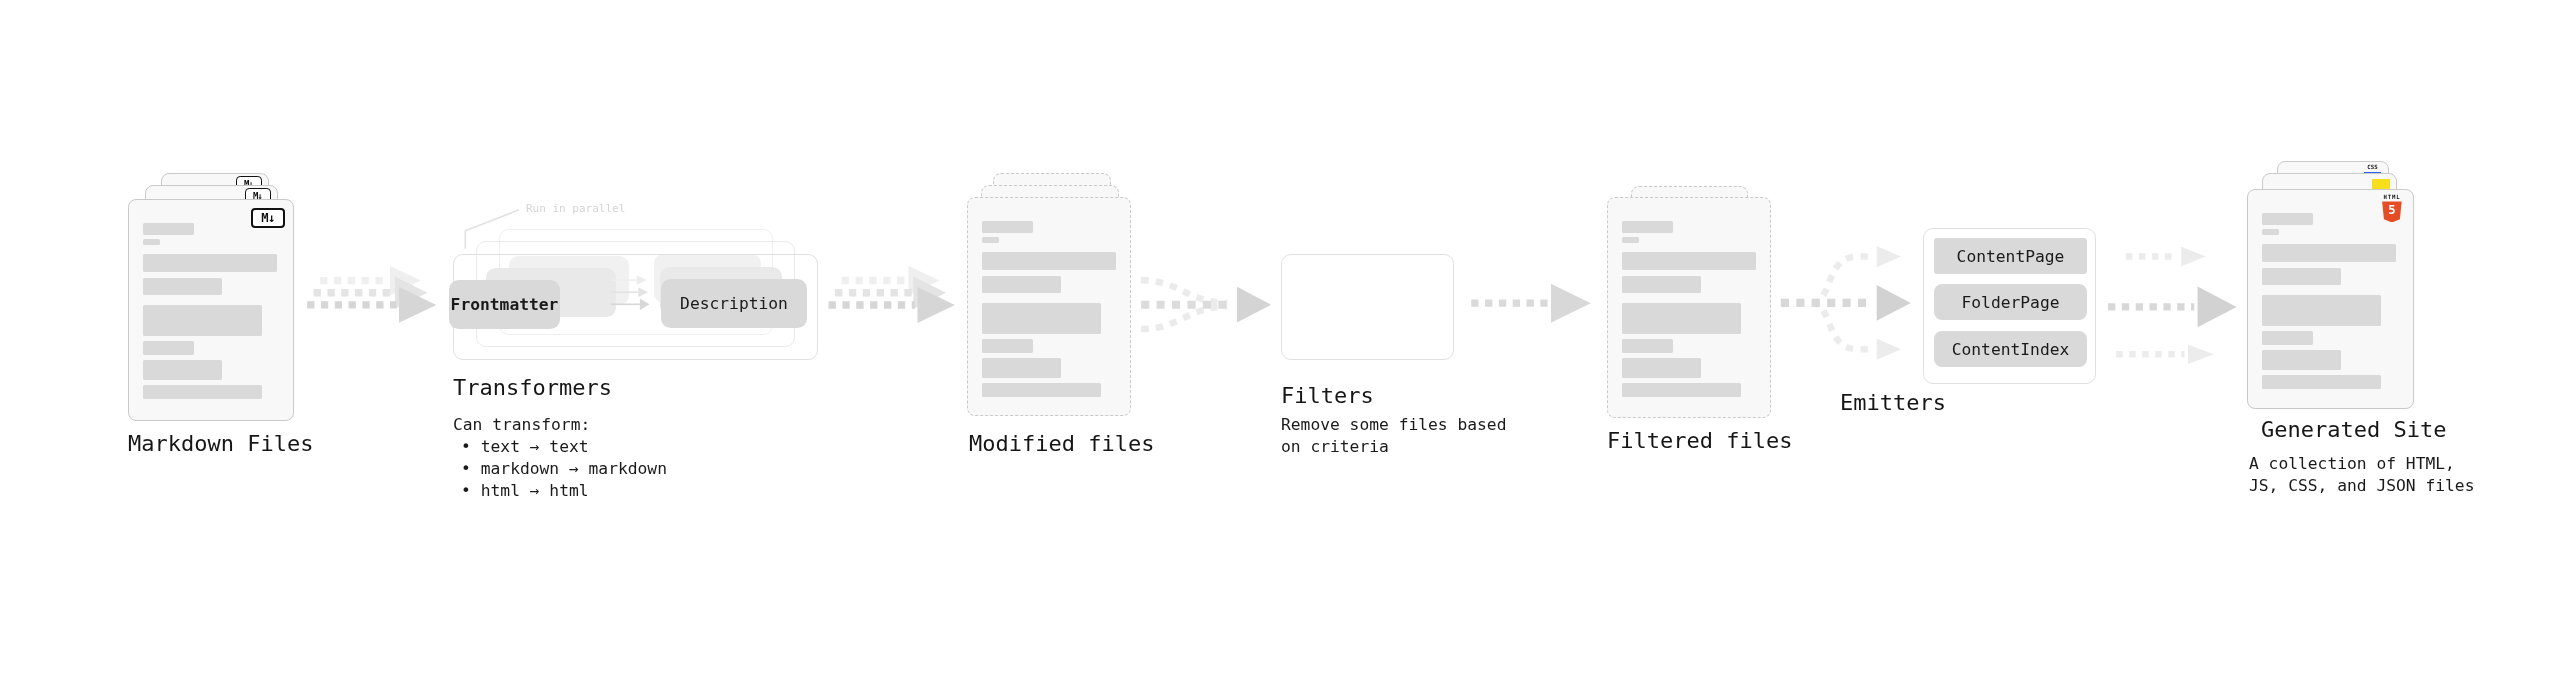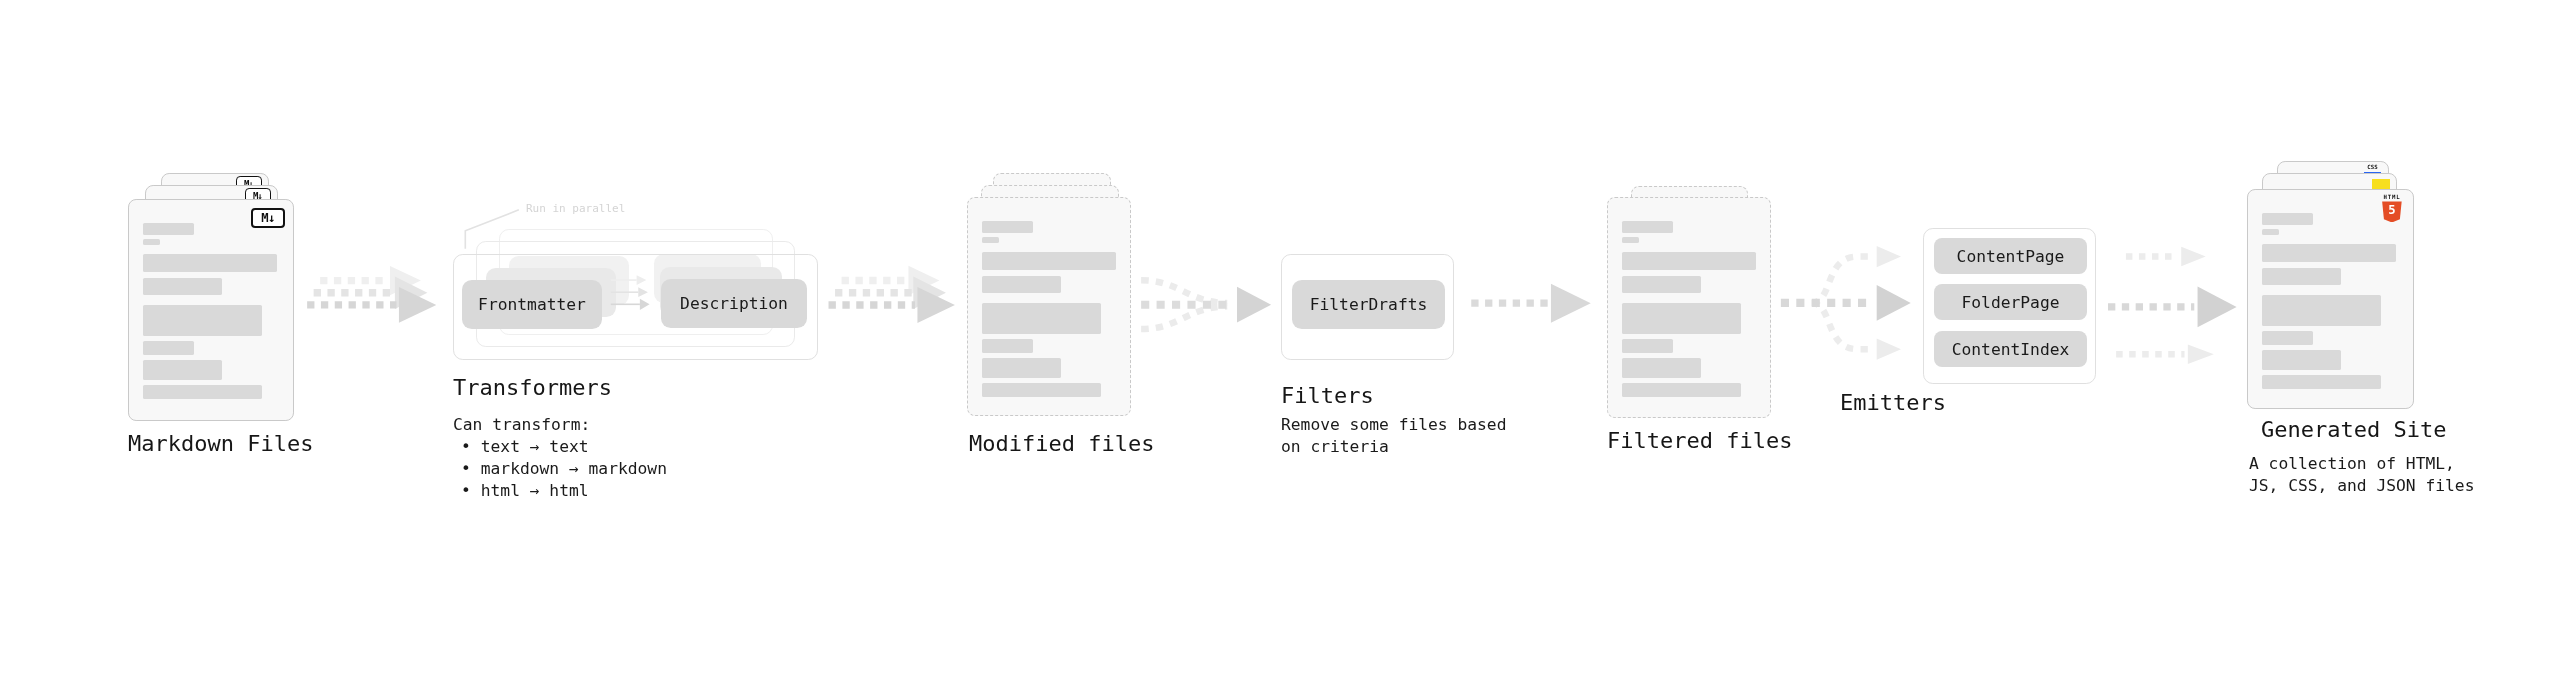--- a/index.html
+++ b/index.html
@@ -83,21 +83,21 @@
     <polygon points="123,27 169,49 123,71" fill="#d6d6d6"></polygon>
   </svg>
 
   <div class="obox" style="left:499px;top:229px;width:274px;height:106px;border-color:#efefef;"></div>
   <div class="pill ghost2" style="left:509px;top:256px;width:120px;height:49px;"></div>
   <div class="pill ghost2" style="left:654px;top:254px;width:107px;height:49px;"></div>
   <div class="obox" style="left:476px;top:241px;width:319px;height:106px;border-color:#eaeaea;"></div>
   <div class="pill ghost1" style="left:486px;top:268px;width:130px;height:49px;"></div>
   <div class="pill ghost1" style="left:660px;top:267px;width:122px;height:49px;"></div>
   <div class="obox" style="left:453px;top:254px;width:365px;height:106px;"></div>
-  <div class="pill" style="left:462px;top:280px;width:140px;height:49px;">Frontmatter</div>
+  <div class="pill" style="left:449px;top:280px;width:111px;height:49px;font-weight:bold;">Frontmatter</div>
   <div class="pill" style="left:661px;top:279px;width:146px;height:49px;">Description</div>
   <svg style="left:609px;top:272px;" width="44" height="42" viewBox="0 0 54 52">
     <line x1="2" y1="10" x2="34" y2="10" stroke="#ededed" stroke-width="2"></line>
       <polygon points="34,4 46,10 34,16" fill="#ededed"></polygon>
     <line x1="2" y1="25" x2="36" y2="25" stroke="#e3e3e3" stroke-width="2"></line>
       <polygon points="36,19 48,25 36,31" fill="#e3e3e3"></polygon>
     <line x1="2" y1="40" x2="38" y2="40" stroke="#d7d7d7" stroke-width="2"></line>
       <polygon points="38,33 50,40 38,47" fill="#d7d7d7"></polygon>
   </svg>
   <svg style="left:458px;top:200px;" width="73" height="52" viewBox="0 0 90 64">
@@ -138,21 +138,20 @@
   <div class="node-label" style="left:969px;top:432px;">Modified files</div>
 
   <svg style="left:1136px;top:273px;" width="137" height="65" viewBox="0 0 168 80">
     <path d="M6,9 C54,9 62,36 112,37" fill="none" stroke="#ebebeb" stroke-width="8" stroke-dasharray="9 9"></path>
     <path d="M6,69 C54,69 62,42 112,41" fill="none" stroke="#ebebeb" stroke-width="8" stroke-dasharray="9 9"></path>
     <line x1="6" y1="39" x2="118" y2="39" stroke="#dcdcdc" stroke-width="10" stroke-dasharray="10 9"></line>
     <polygon points="124,17 166,39 124,61" fill="#d4d4d4"></polygon>
   </svg>
 
   <div class="obox fill" style="left:1281px;top:254px;width:173px;height:106px;"></div>
-  <div class="pill" style="left:1292px;top:280px;width:153px;height:49px;">FilterDrafts</div>
   <div class="node-label" style="left:1281px;top:384px;">Filters</div>
   <div class="node-sub" style="left:1281px;top:414px;">
     <div>Remove some files based</div>
     <div>on criteria</div>
   </div>
 
   <svg style="left:1468px;top:281px;" width="126" height="46" viewBox="0 0 155 56">
     <line x1="4" y1="27" x2="98" y2="27" stroke="#dadada" stroke-width="9" stroke-dasharray="9 8"></line>
     <polygon points="102,3 151,27 102,51" fill="#d8d8d8"></polygon>
   </svg>
@@ -175,21 +174,21 @@
   <svg style="left:1776px;top:241px;" width="138" height="127" viewBox="0 0 170 156">
     <path d="M44,76 C70,76 60,19 100,19 L120,19" fill="none" stroke="#ececec" stroke-width="8" stroke-dasharray="9 9"></path>
     <polygon points="124,6 154,19 124,32" fill="#ececec"></polygon>
     <path d="M44,76 C70,76 60,133 100,133 L120,133" fill="none" stroke="#ececec" stroke-width="8" stroke-dasharray="9 9"></path>
     <polygon points="124,120 154,133 124,146" fill="#ececec"></polygon>
     <line x1="6" y1="76" x2="120" y2="76" stroke="#d8d8d8" stroke-width="10" stroke-dasharray="10 9"></line>
     <polygon points="124,54 166,76 124,98" fill="#d2d2d2"></polygon>
   </svg>
 
   <div class="obox fill" style="left:1923px;top:228px;width:173px;height:156px;"></div>
-  <div class="pill" style="left:1934px;top:238px;width:153px;height:36px;border-radius:8px;">ContentPage</div>
+  <div class="pill" style="left:1934px;top:238px;width:153px;height:36px;border-radius:3px;">ContentPage</div>
   <div class="pill" style="left:1934px;top:284px;width:153px;height:36px;border-radius:8.1px;">FolderPage</div>
   <div class="pill" style="left:1934px;top:331px;width:153px;height:36px;border-radius:8.1px;">ContentIndex</div>
   <div class="node-label" style="left:1840px;top:391px;">Emitters</div>
 
   <svg style="left:2103px;top:241px;" width="137" height="127" viewBox="0 0 168 156">
     <line x1="28" y1="19" x2="92" y2="19" stroke="#ececec" stroke-width="8" stroke-dasharray="8 8"></line>
     <polygon points="96,7 126,19 96,31" fill="#ececec"></polygon>
     <line x1="6" y1="81" x2="112" y2="81" stroke="#d8d8d8" stroke-width="9" stroke-dasharray="9 8"></line>
     <polygon points="116,56 164,81 116,106" fill="#d2d2d2"></polygon>
     <line x1="16" y1="139" x2="100" y2="139" stroke="#ececec" stroke-width="8" stroke-dasharray="8 8"></line>

